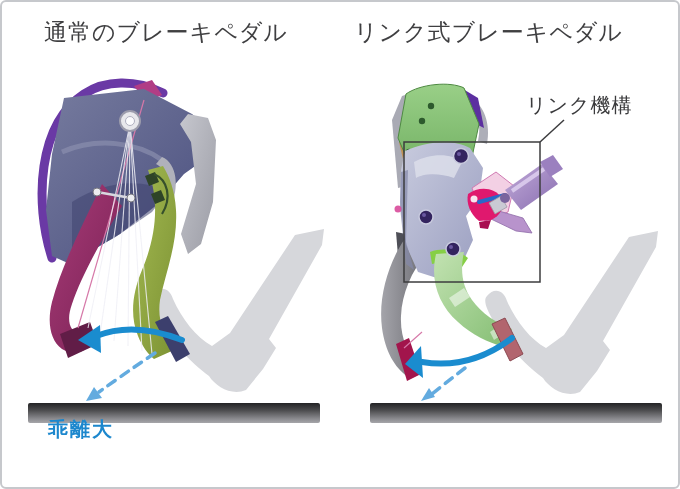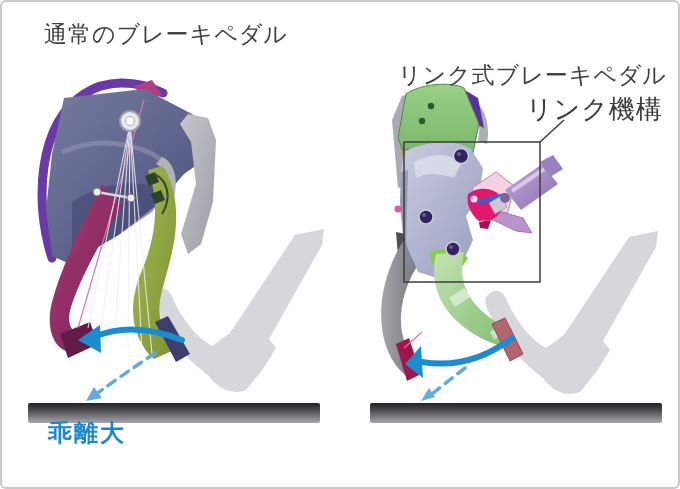--- a/index.html
+++ b/index.html
@@ -22,39 +22,40 @@
     position: absolute;
     left: 0;
     top: 0;
     width: 676px;
     height: 485px;
   }
   .label {
     position: absolute;
     white-space: nowrap;
     line-height: 1.15;
+    font-family: Liberation Mono, monospace;
   }
   .panel-title {
     font-size: 23px;
     color: #3f3f41;
     letter-spacing: 1px;
   }
   .divergence {
-    font-size: 24px;
+    font-size: 20px;
     font-weight: bold;
     color: #1c87cd;
     letter-spacing: 2px;
   }
   .annotation {
-    font-size: 26px;
+    font-size: 20px;
     color: #3a3a3c;
     letter-spacing: 1px;
   }
   #left-title  { left: 42px;  top: 19px; }
-  #right-title { left: 396px; top: 19px; margin-top: 41px; }
+  #right-title { left: 352px; top: 19px; }
   #link-label  { left: 524px; top: 93px; }
   #left-div    { left: 46px;  top: 417px; }
   #right-div   { left: 379px; top: 417px; }
 </style>
 </head>
 <body>
 
 <div class="figure">
 
   <svg class="diagram-svg" viewBox="0 0 676 485" xmlns="http://www.w3.org/2000/svg">

